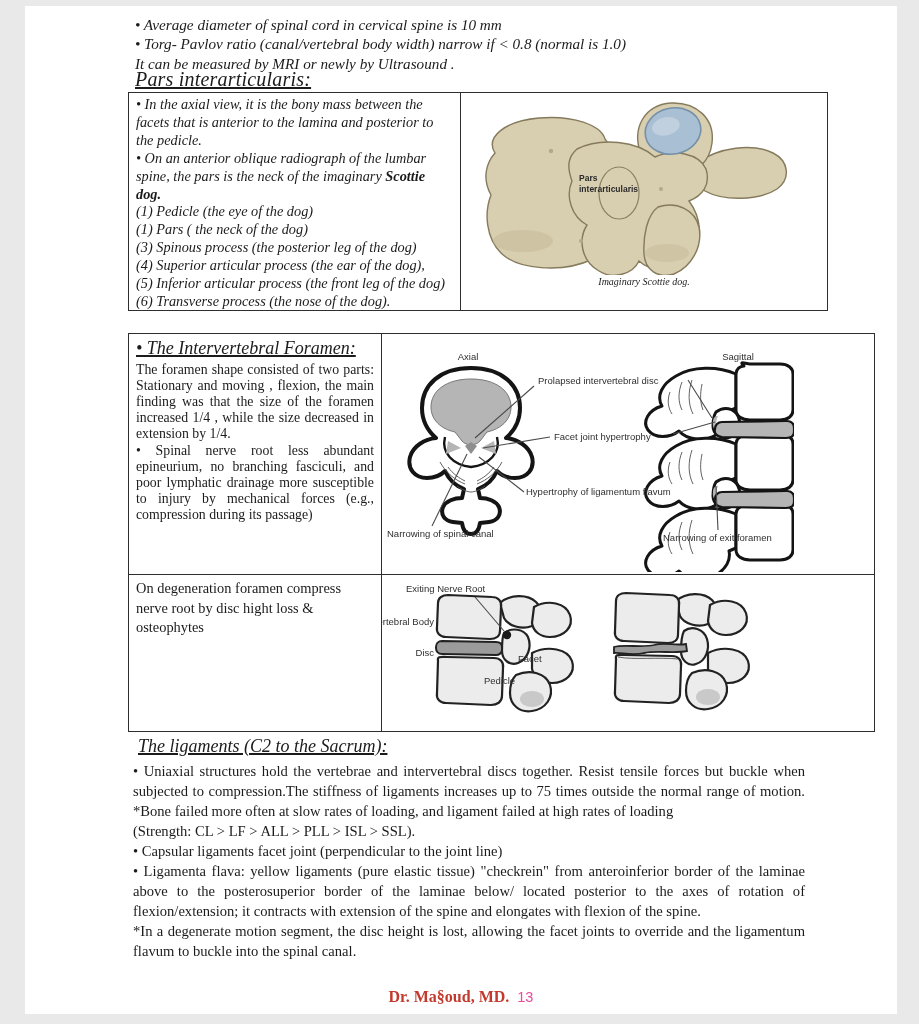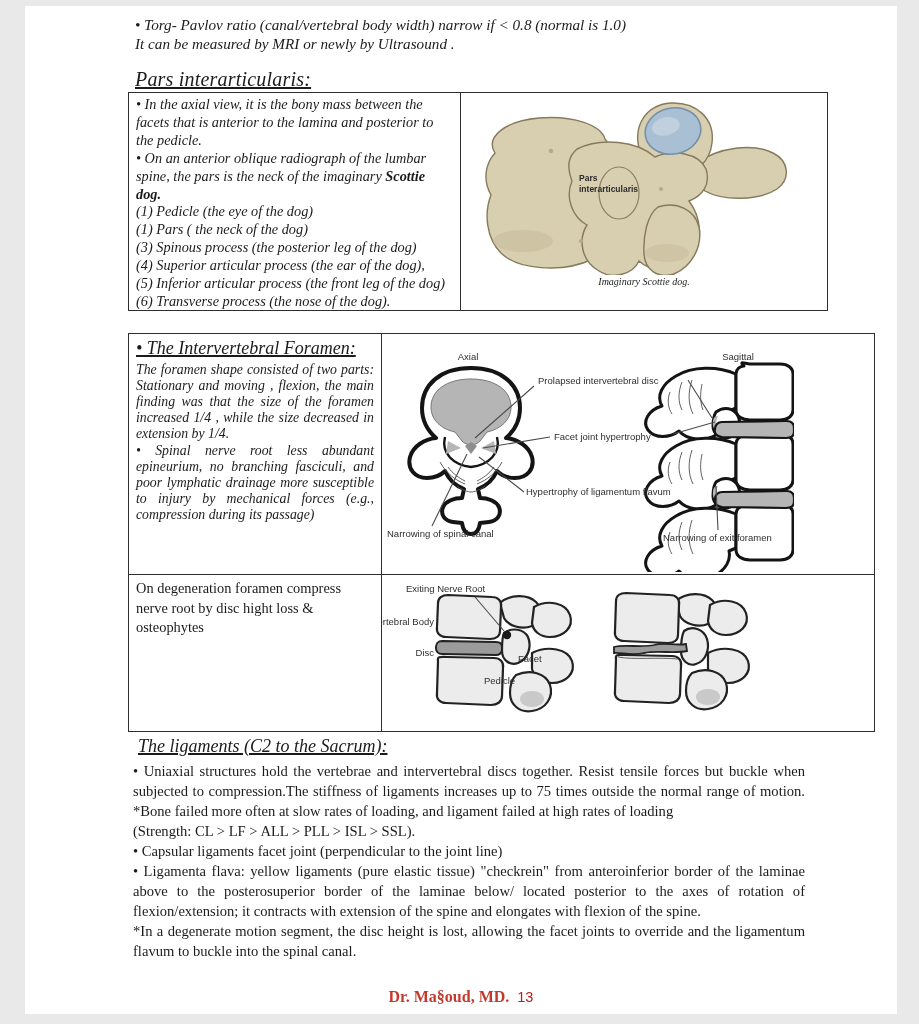--- a/index.html
+++ b/index.html
@@ -17,46 +17,47 @@
   .t1-left { border-right:1.6px solid #2e2e2e; padding:3px 7px 0 7px; font-style:italic; font-size:14.3px; line-height:17.9px; }
   .t1-right { position:relative; }
   .t1-caption { position:absolute; left:0; right:0; top:183px; text-align:center; font-style:italic; font-size:10px; }
 
   .table2 { left:103px; top:327px; width:747px; height:399px; grid-template-columns:253px 1fr; grid-template-rows:241px 1fr; }
   .cell { border-right:1.6px solid #2e2e2e; border-bottom:1.6px solid #2e2e2e; overflow:hidden; }
   .cell.last-col { border-right:none; }
   .cell.last-row { border-bottom:none; }
   .t2-lt { padding:2px 7px 0 7px; }
   .foramen-heading { font-size:18px; line-height:25.5px; }
-  .t2-para { font-style:italic; font-size:13.8px; line-height:16.2px; text-align:justify; }
+  .t2-para { font-size:13.8px; line-height:16.2px; text-align:justify; }
   .t2-lb { padding:4px 7px 0 7px; font-size:14.4px; line-height:19.5px; }
 
   .lig-heading { left:113px; top:730px; font-size:18px; }
   .lig-body { left:108px; top:755px; width:672px; font-size:14.6px; line-height:20px; }
   .lig-body p.just { text-align:justify; }
 
   .footer { left:0; top:982px; width:872px; text-align:center; }
   .footer .author { font-weight:bold; font-size:16px; }
-  .footer .pageno { font-family:"Liberation Sans",sans-serif; font-size:14.5px; color:#b91c1c; margin-left:8px; }
+  .footer .pageno { font-family:"Liberation Sans",sans-serif; font-size:14.5px; color:#ec4899; margin-left:8px; }
 
   .dlabel { font-family:"Liberation Sans",sans-serif; font-size:9.5px; fill:#2f2f2f; }
   .dlabel-sm { font-family:"Liberation Sans",sans-serif; font-size:8.5px; font-weight:bold; fill:#2a2a2a; }
   .callout { stroke:#4a4a4a; stroke-width:1.1; fill:none; }
   .outline-thick { fill:#ffffff; stroke:#141414; stroke-width:4; stroke-linejoin:round; }
   .outline-med { fill:#ffffff; stroke:#141414; stroke-width:3; stroke-linejoin:round; }
   .texline { stroke:#4f4f4f; stroke-width:.9; fill:none; }
   .bone-stroke { stroke:#857a5c; stroke-width:1.4; }
   .lat-bone { fill:#ececec; stroke:#222222; stroke-width:2.2; stroke-linejoin:round; }
 </style>
 </head>
 <body>
 
 <div class="page">
 
   <div class="abs intro">
+    <p>• Average diameter of spinal cord in cervical spine is 10 mm</p>
     <p>• Torg- Pavlov ratio (canal/vertebral body width) narrow if &lt; 0.8 (normal is 1.0)</p>
     <p>It can be measured by MRI or newly by Ultrasound .</p>
   </div>
 
   <h2 class="abs h-underline pars-heading">Pars interarticularis:</h2>
 
   <div class="abs tbl table1">
     <div class="t1-left">
       <p>• In the axial view, it is the bony mass between the facets that is anterior to the lamina and posterior to the pedicle.</p>
       <p><span>• On an anterior oblique radiograph of the lumbar spine,  the pars is the neck of the imaginary </span><b>Scottie dog.</b></p>

